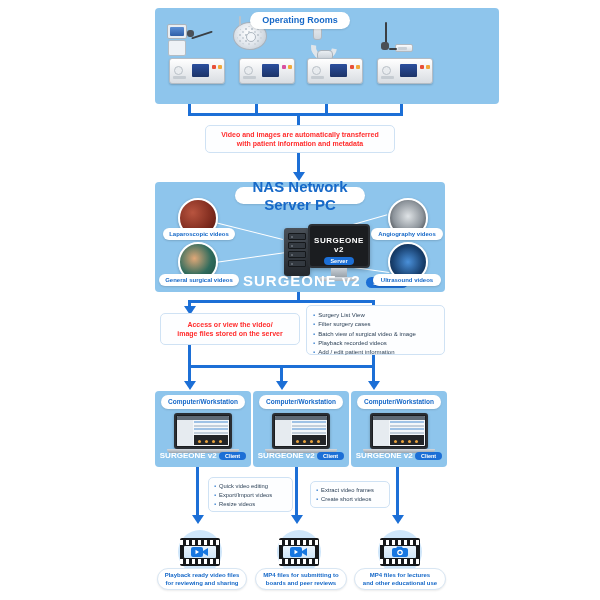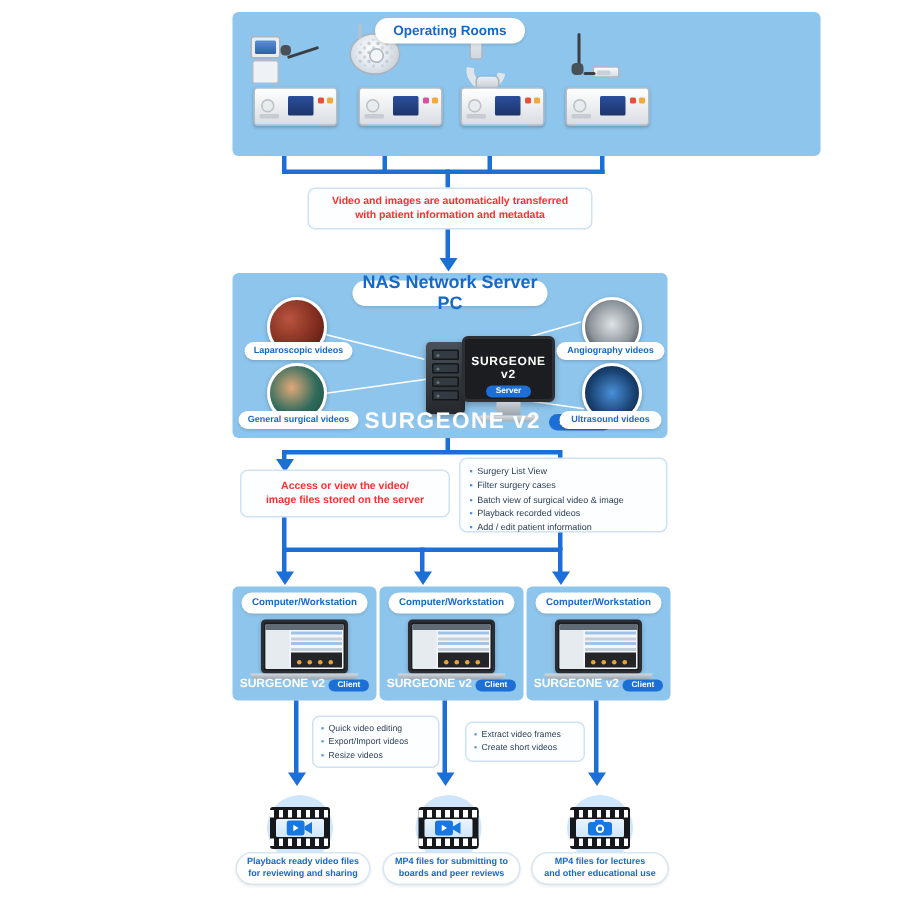--- a/index.html
+++ b/index.html
@@ -164,21 +164,21 @@
   .cap{position:absolute;background:#fff;border:1px solid #d8e6f3;border-radius:12px;
     color:#1769c8;font-size:6px;font-weight:bold;text-align:center;line-height:1.4;
     display:flex;align-items:center;justify-content:center;box-sizing:border-box;
     box-shadow:0 1px 2px rgba(0,0,0,.08);}
 </style>
 </head>
 <body>
 
 <div id="stage">
 
-  <div class="panel" style="left:155px;top:8px;width:344px;height:96px;padding-left:48px;">
+  <div class="panel" style="left:155px;top:8px;width:344px;height:96px;">
 
     <div class="tower" style="left:10px;top:16px;width:50px;height:44px;">
       <div class="tower-mon" style="left:2px;top:0px;">
           <i></i>
         </div>
       <div class="tower-cart" style="left:3px;top:16px;"></div>
       <div class="scope-arm" style="left:26px;top:10px;width:22px;height:2px;transform:rotate(-18deg);"></div>
       <div class="scope-head" style="left:22px;top:6px;width:7px;height:7px;"></div>
     </div>
     <div class="recorder" style="left:14px;top:50px;">
@@ -249,21 +249,21 @@
   <div class="whitebox" style="left:205px;top:125px;width:190px;height:28px;display:flex;align-items:center;justify-content:center;">
     <div class="redtext" style="font-size:7px;">
       <div>Video and images are automatically transferred</div>
       <div>with patient information and metadata</div>
     </div>
   </div>
   <div class="vline" style="left:297px;top:153px;height:22px;"></div>
   <div class="arrow" style="left:293px;top:172px;"></div>
 
   <div class="panel" style="left:155px;top:182px;width:290px;height:110px;">
-    <div class="pill" style="position:absolute;left:80px;top:5px;width:130px;height:17px;font-size:12px;">
+    <div class="pill" style="position:absolute;left:80px;top:5px;width:130px;height:17px;font-size:15px;">
       <span>NAS Network Server PC</span>
     </div>
   </div>
 
   <div class="thinline" style="left:215px;top:222px;width:70px;height:1px;transform:rotate(14deg);transform-origin:left center;"></div>
   <div class="thinline" style="left:215px;top:262px;width:70px;height:1px;transform:rotate(-8deg);transform-origin:left center;"></div>
   <div class="thinline" style="left:318px;top:234px;width:72px;height:1px;transform:rotate(-16deg);transform-origin:left center;"></div>
   <div class="thinline" style="left:318px;top:262px;width:72px;height:1px;transform:rotate(8deg);transform-origin:left center;"></div>
 
   <div class="nas">

